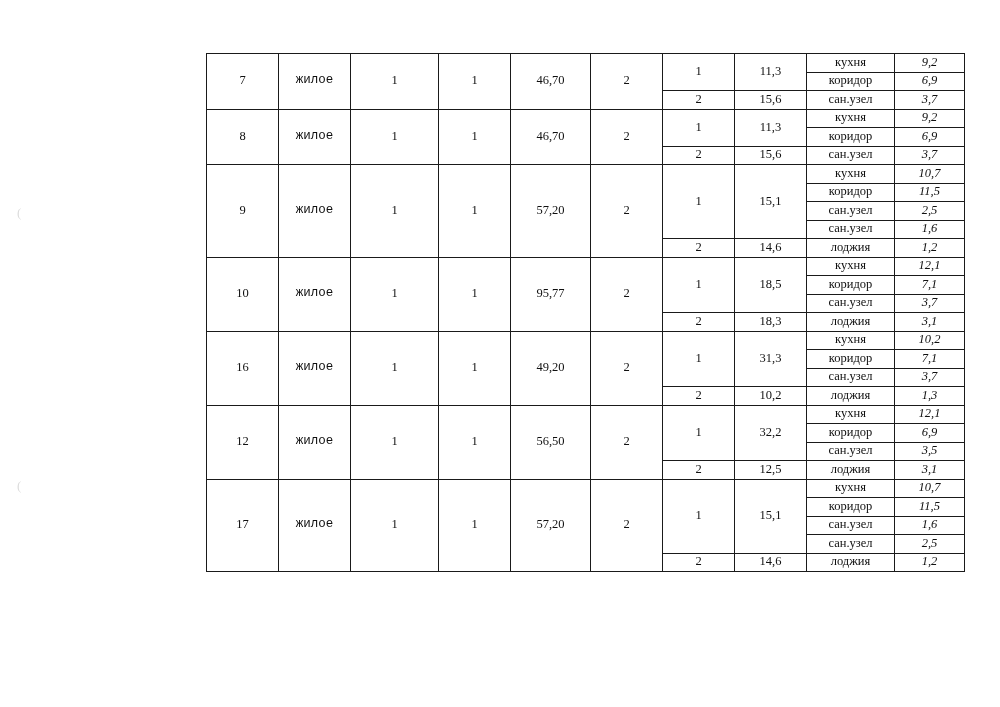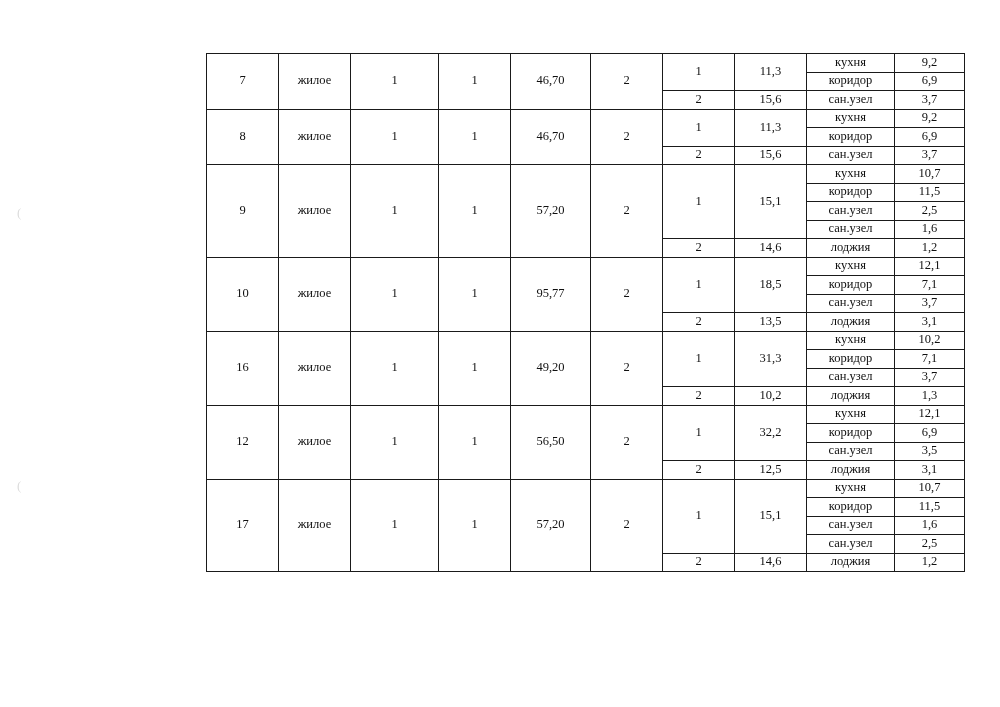--- a/index.html
+++ b/index.html
@@ -47,24 +47,24 @@
     line-height: 1.1;
     padding: 0;
     height: 17.5px;
     background: #fff;
   }
 
   
   td.thick-top { border-top: 2px solid #111; }
   td.thick-bottom { border-bottom: 2px solid #111; }
   td.thick-left { border-left: 2px solid #111; }
-  td.thick-right { border-right: 2px solid #111; }
+  td.thick-right { border-right: 2px solid #111; font-style: italic; }
 
   .num-cell { font-size: 13px; }
-  .word-cell { font-size: 12.5px; }
+  .word-cell { font-size: 12.5px; font-family: Liberation Mono, monospace; }
   .room-cell { font-size: 12.5px; }
 
   
   col.c0 { width: 72px; }
   col.c1 { width: 72px; }
   col.c2 { width: 88px; }
   col.c3 { width: 72px; }
   col.c4 { width: 80px; }
   col.c5 { width: 72px; }
   col.c6 { width: 72px; }
@@ -182,21 +182,21 @@
         <tr>
           <td class="room-cell">коридор</td>
           <td class="num-cell thick-right">7,1</td>
         </tr>
         <tr>
           <td class="room-cell">сан.узел</td>
           <td class="num-cell thick-right">3,7</td>
         </tr>
         <tr>
           <td rowspan="1" class="num-cell thick-bottom">2</td>
-          <td rowspan="1" class="num-cell thick-bottom">13,5</td>
+          <td rowspan="1" class="num-cell thick-bottom">18,3</td>
           <td class="room-cell thick-bottom">лоджия</td>
           <td class="num-cell thick-right thick-bottom">3,1</td>
         </tr>
         <tr>
           <td rowspan="4" class="num-cell thick-top thick-bottom thick-left">16</td>
           <td rowspan="4" class="word-cell thick-top thick-bottom">жилое</td>
           <td rowspan="4" class="num-cell thick-top thick-bottom">1</td>
           <td rowspan="4" class="num-cell thick-top thick-bottom">1</td>
           <td rowspan="4" class="num-cell thick-top thick-bottom">49,20</td>
           <td rowspan="4" class="num-cell thick-top thick-bottom">2</td>

